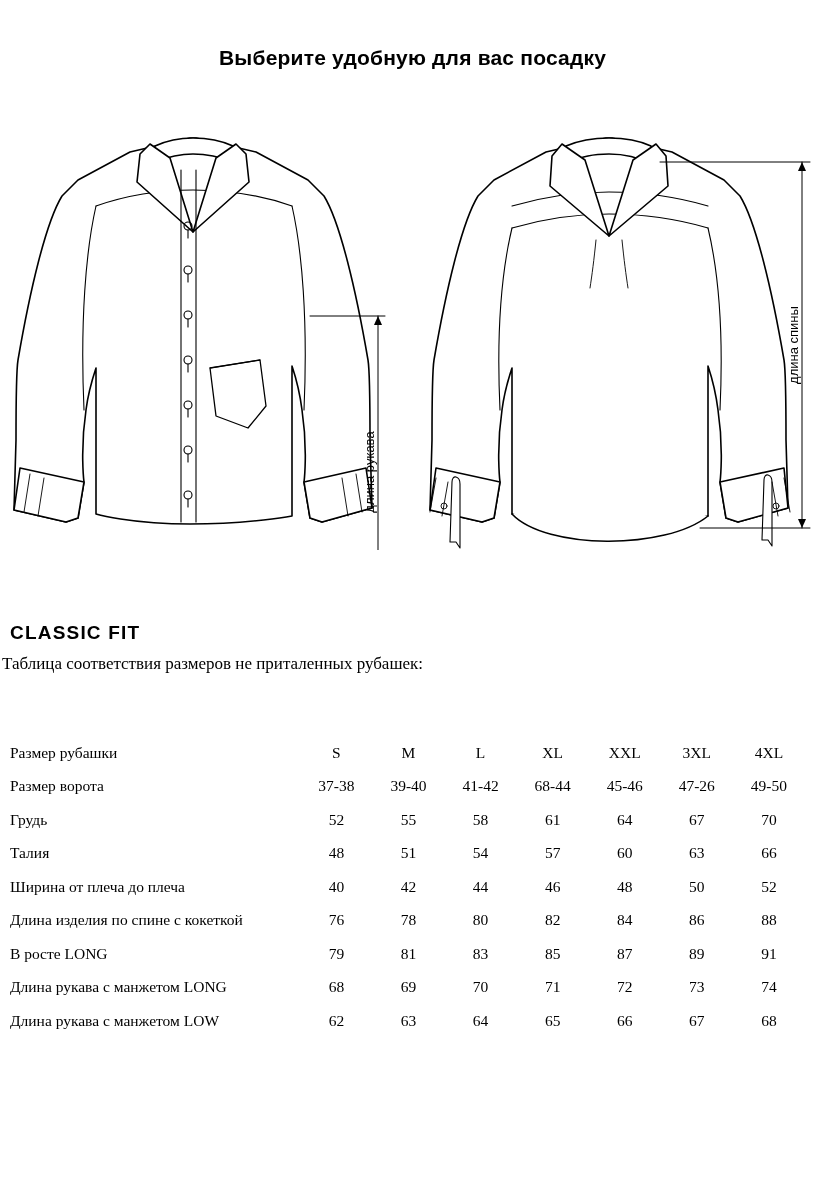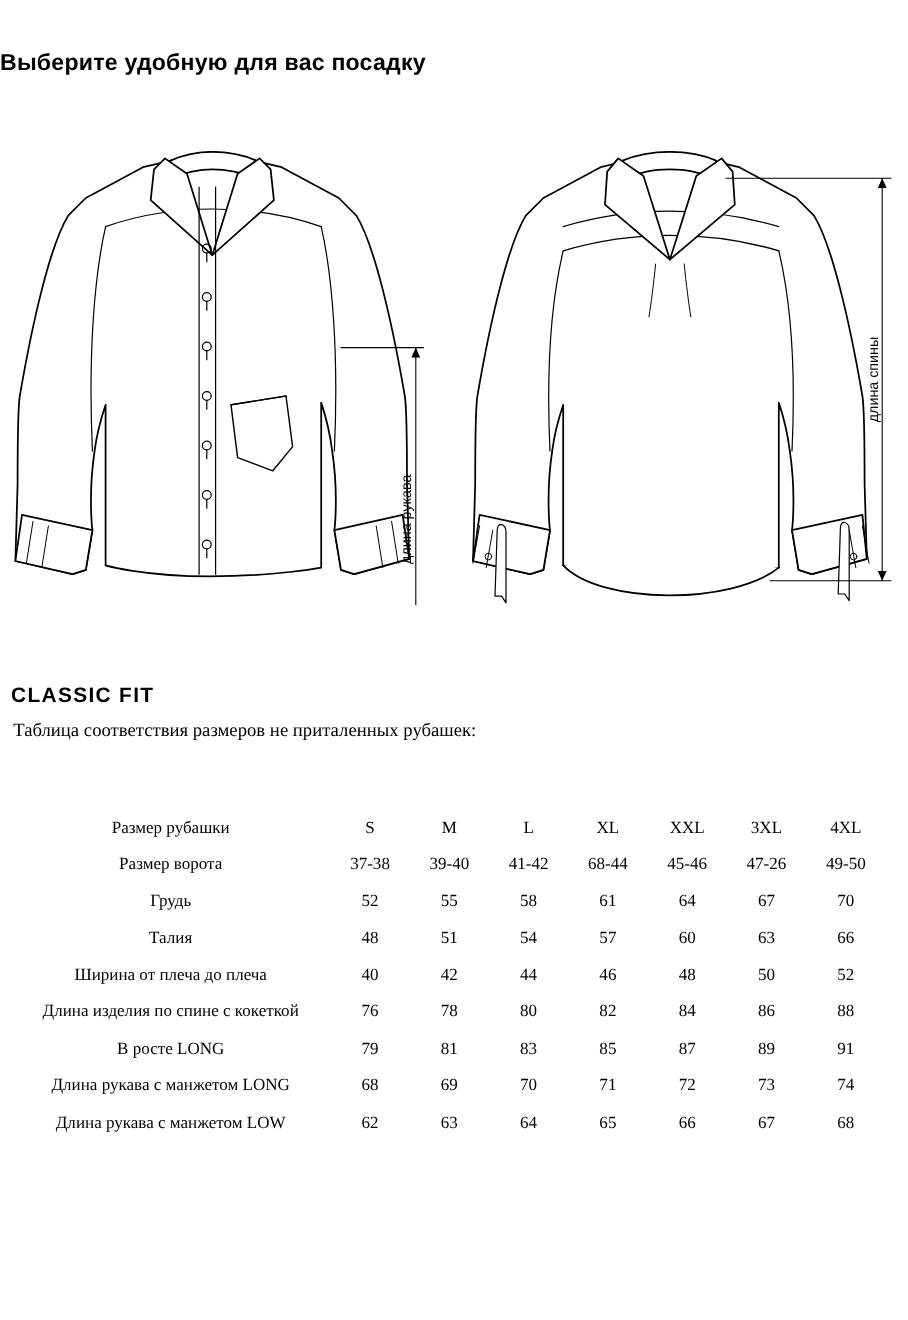--- a/index.html
+++ b/index.html
@@ -18,20 +18,21 @@
   .page {
     position: relative;
     width: 825px;
     height: 1200px;
   }
   .title {
     position: absolute;
     top: 46px;
     left: 0;
     width: 825px;
+    text-align: center;
     font-size: 21px;
     font-weight: bold;
     font-family: "Liberation Sans", sans-serif;
     letter-spacing: 0.2px;
   }
   .figure {
     position: absolute;
     top: 110px;
     left: 0;
     width: 825px;
@@ -43,21 +44,21 @@
     left: 10px;
     font-size: 19px;
     font-weight: bold;
     letter-spacing: 1.2px;
     font-family: "Liberation Sans", sans-serif;
     text-align: center;
   }
   .fit-sub {
     position: absolute;
     top: 654px;
-    left: 12px;
+    left: 2px;
     font-size: 17px;
     font-family: "Liberation Serif", serif;
   }
   .table-wrap {
     position: absolute;
     top: 736px;
     left: 10px;
     width: 805px;
   }
   table.sizes {
@@ -68,21 +69,21 @@
   }
   table.sizes td, table.sizes th {
     padding: 0;
     height: 33.5px;
     vertical-align: middle;
     font-weight: normal;
     text-align: center;
     white-space: nowrap;
   }
   table.sizes td.rowlabel, table.sizes th.rowlabel {
-    text-align: center;
+    text-align: left;
     width: 290px;
     padding-left: 0;
   }
   table.sizes col.c {
     width: 72px;
   }
   .vlabel {
     font-family: "Liberation Sans", sans-serif;
     font-size: 13px;
   }

